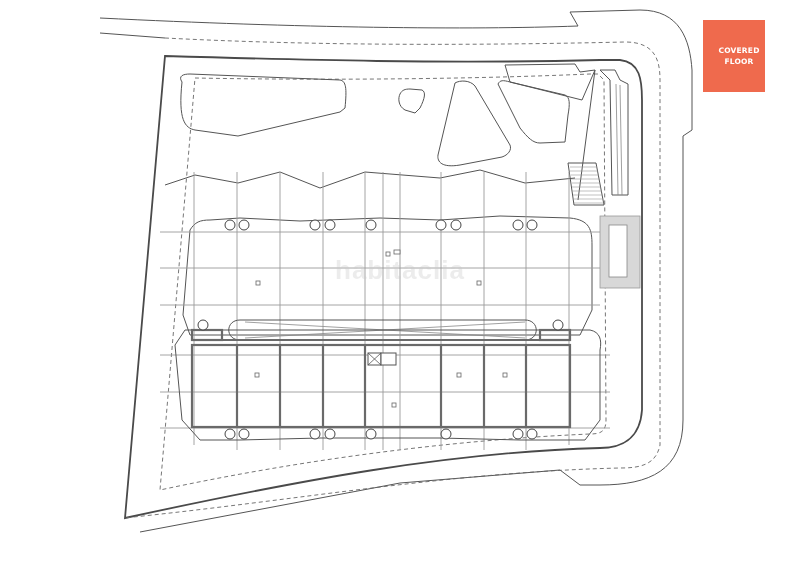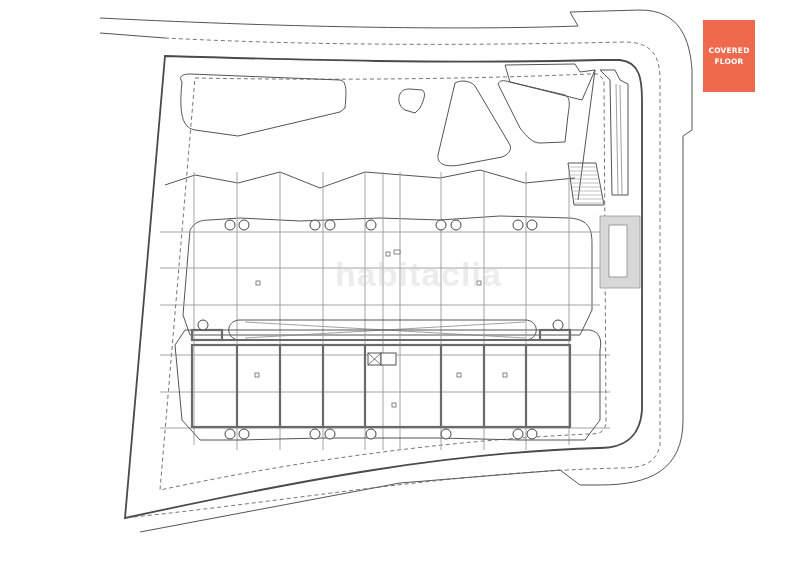--- a/index.html
+++ b/index.html
@@ -2,25 +2,25 @@
 <html><head>
   <meta charset="utf-8">
   <style>
     html, body { margin: 0; padding: 0; background: #ffffff; }
     body { width: 800px; height: 563px; position: relative; overflow: hidden; font-family: "DejaVu Sans", sans-serif; }
     #plan { position: absolute; left: 0; top: 0; width: 800px; height: 563px; }
     .badge {
       position: absolute; left: 703px; top: 20px; width: 52px; height: 72px;
       background: #ef6a4d; color: #ffffff; display: flex; flex-direction: column;
       align-items: center; justify-content: center; text-align: center;
-      font-family: "DejaVu Sans", sans-serif; font-weight: bold; font-size: 7.5px; line-height: 11px; letter-spacing: 0.2px;
+      font-family: "DejaVu Sans", sans-serif; font-weight: bold; font-size: 7.5px; line-height: 11px; letter-spacing: 0.2px; padding-left: 10px;
     }
     .watermark {
       position: absolute; left: 335px; top: 255px; font-family: "Liberation Sans", sans-serif;
-      font-size: 34px; color: rgba(200,200,200,0.35); font-weight: bold; letter-spacing: 1px;
+      font-size: 26px; color: rgba(200,200,200,0.35); font-weight: bold; letter-spacing: 1px;
     }
     .ln { fill: none; stroke: #555; stroke-width: 1; }
     .thick { fill: none; stroke: #4a4a4a; stroke-width: 1.8; }
     .thin { fill: none; stroke: #888; stroke-width: 0.8; }
     .grid { stroke: #9a9a9a; stroke-width: 0.9; }
     .dash { fill: none; stroke: #666; stroke-width: 0.9; stroke-dasharray: 4 3; }
     .wall { fill: none; stroke: #6a6a6a; stroke-width: 2.2; }
     .col { fill: #fff; stroke: #666; stroke-width: 0.8; }
     .stairhatch { fill: none; stroke: #999; stroke-width: 0.6; }
   </style>

